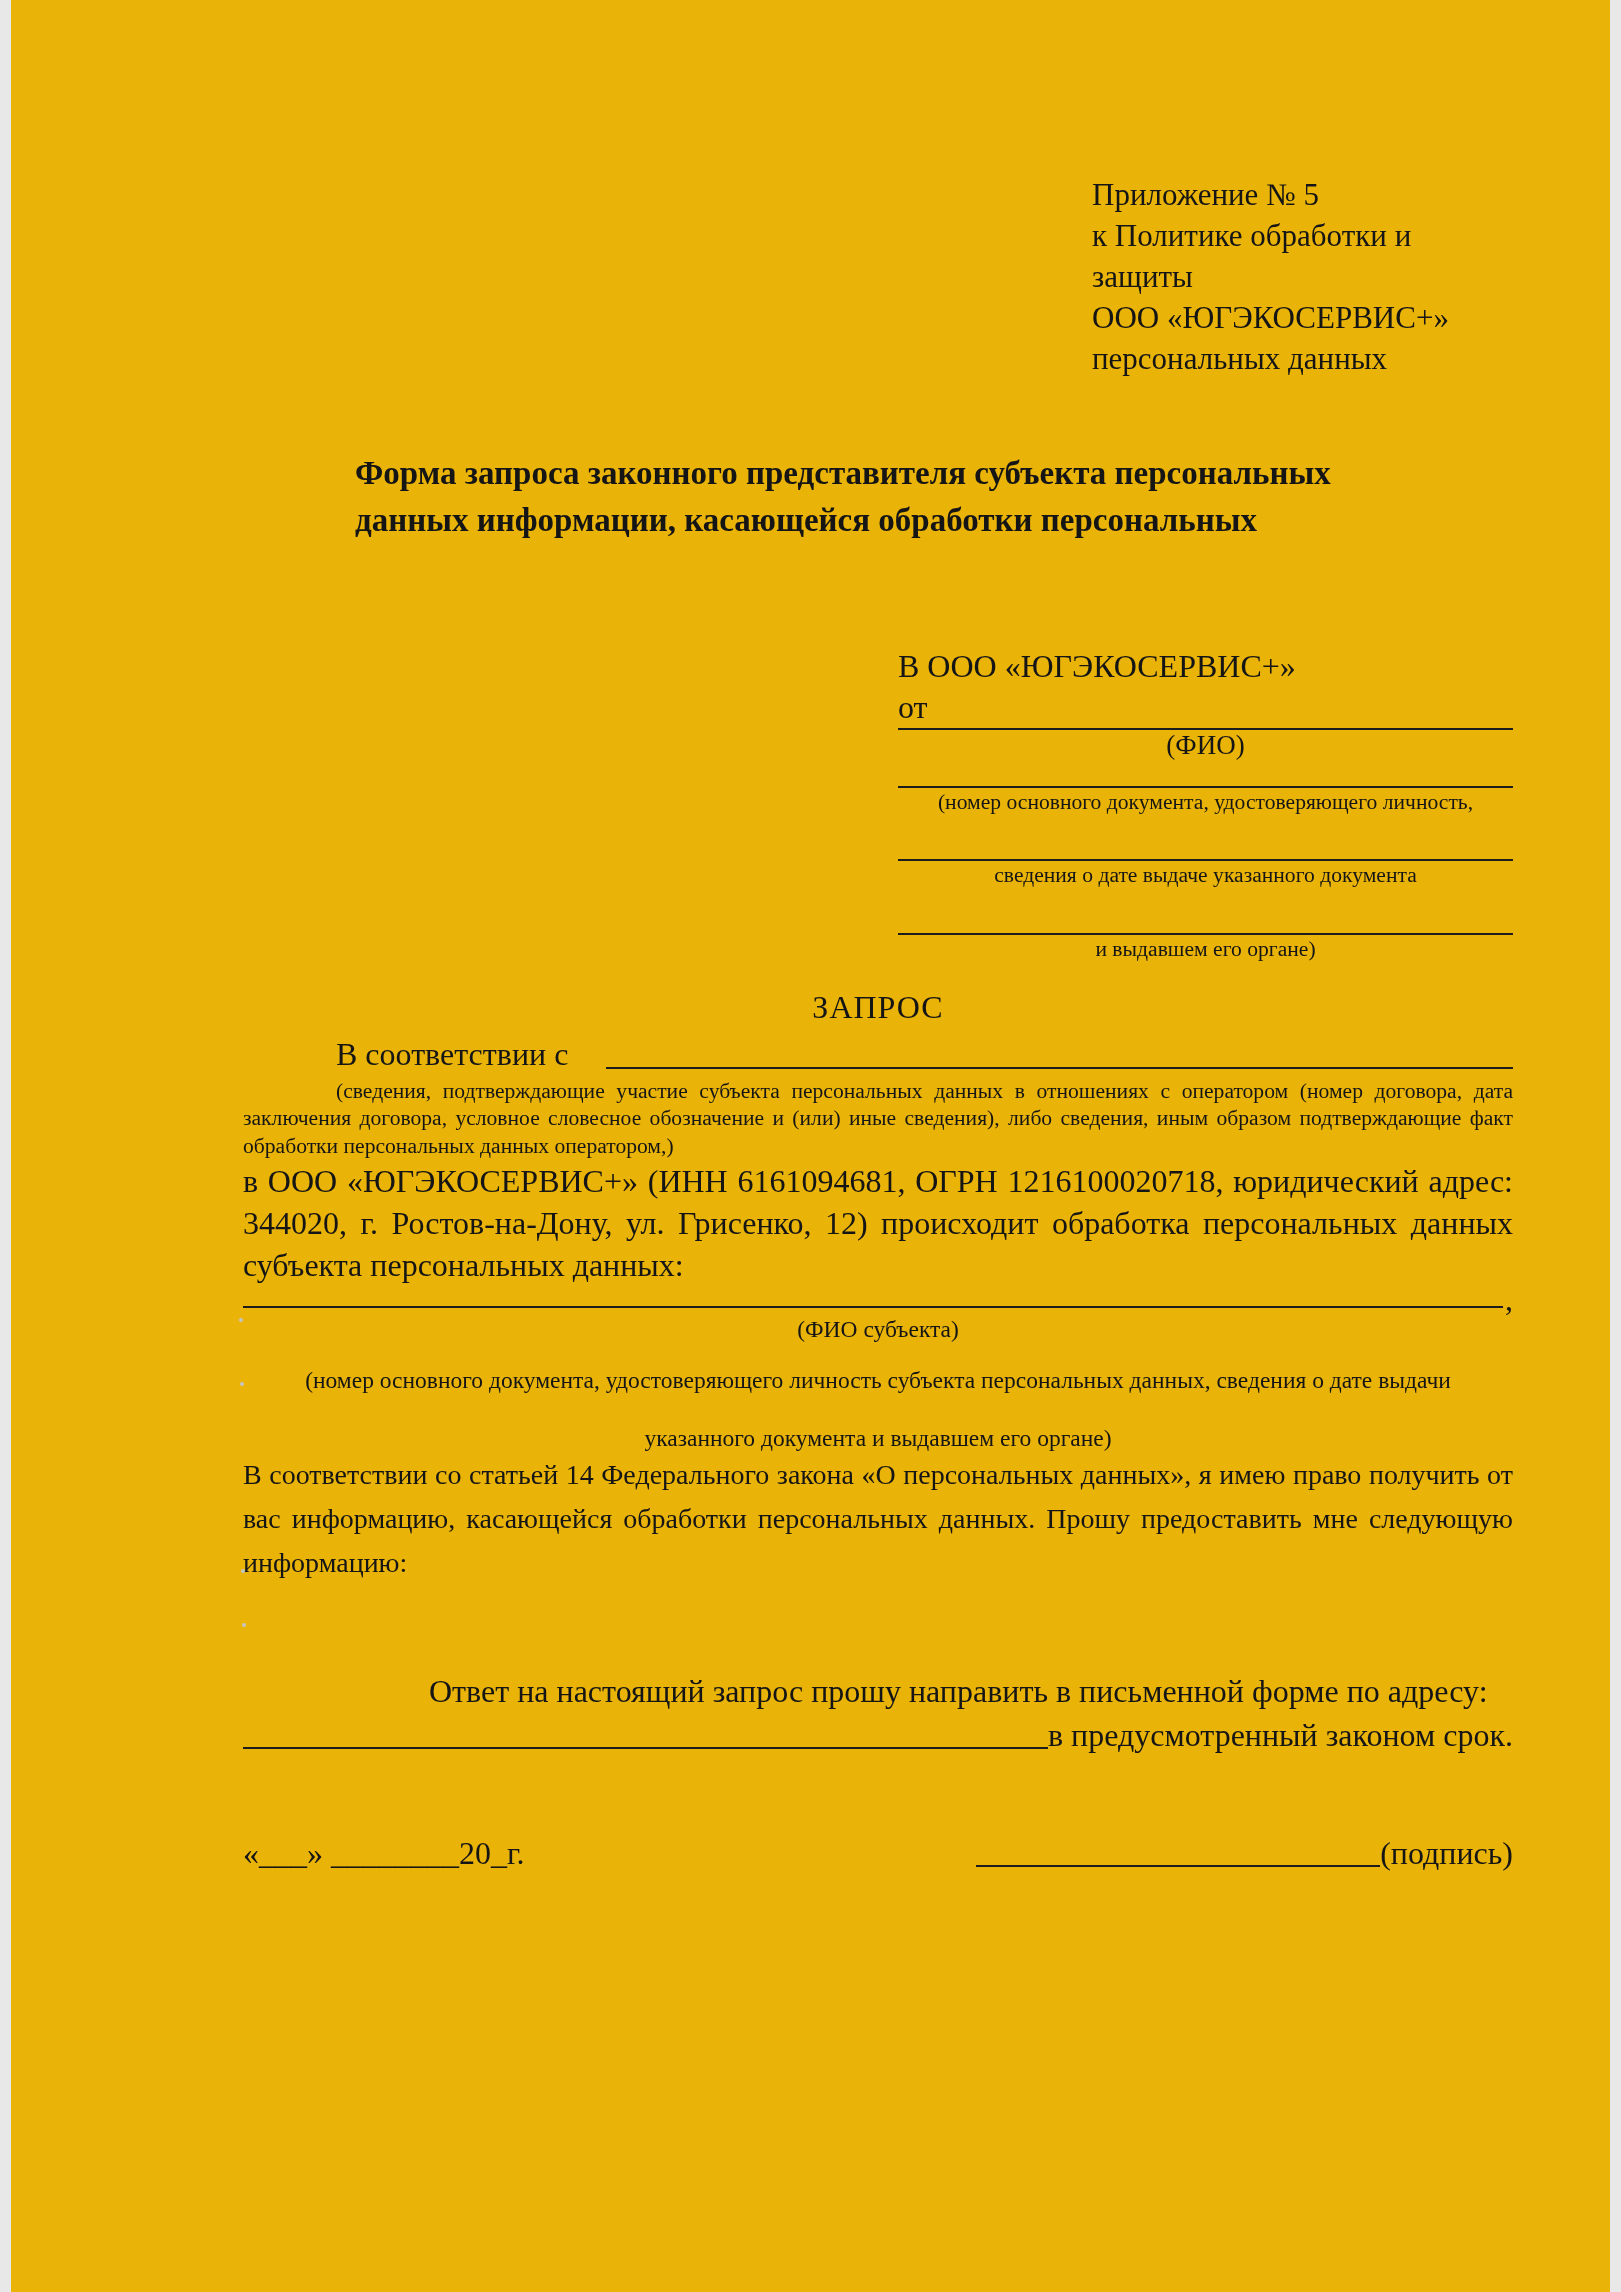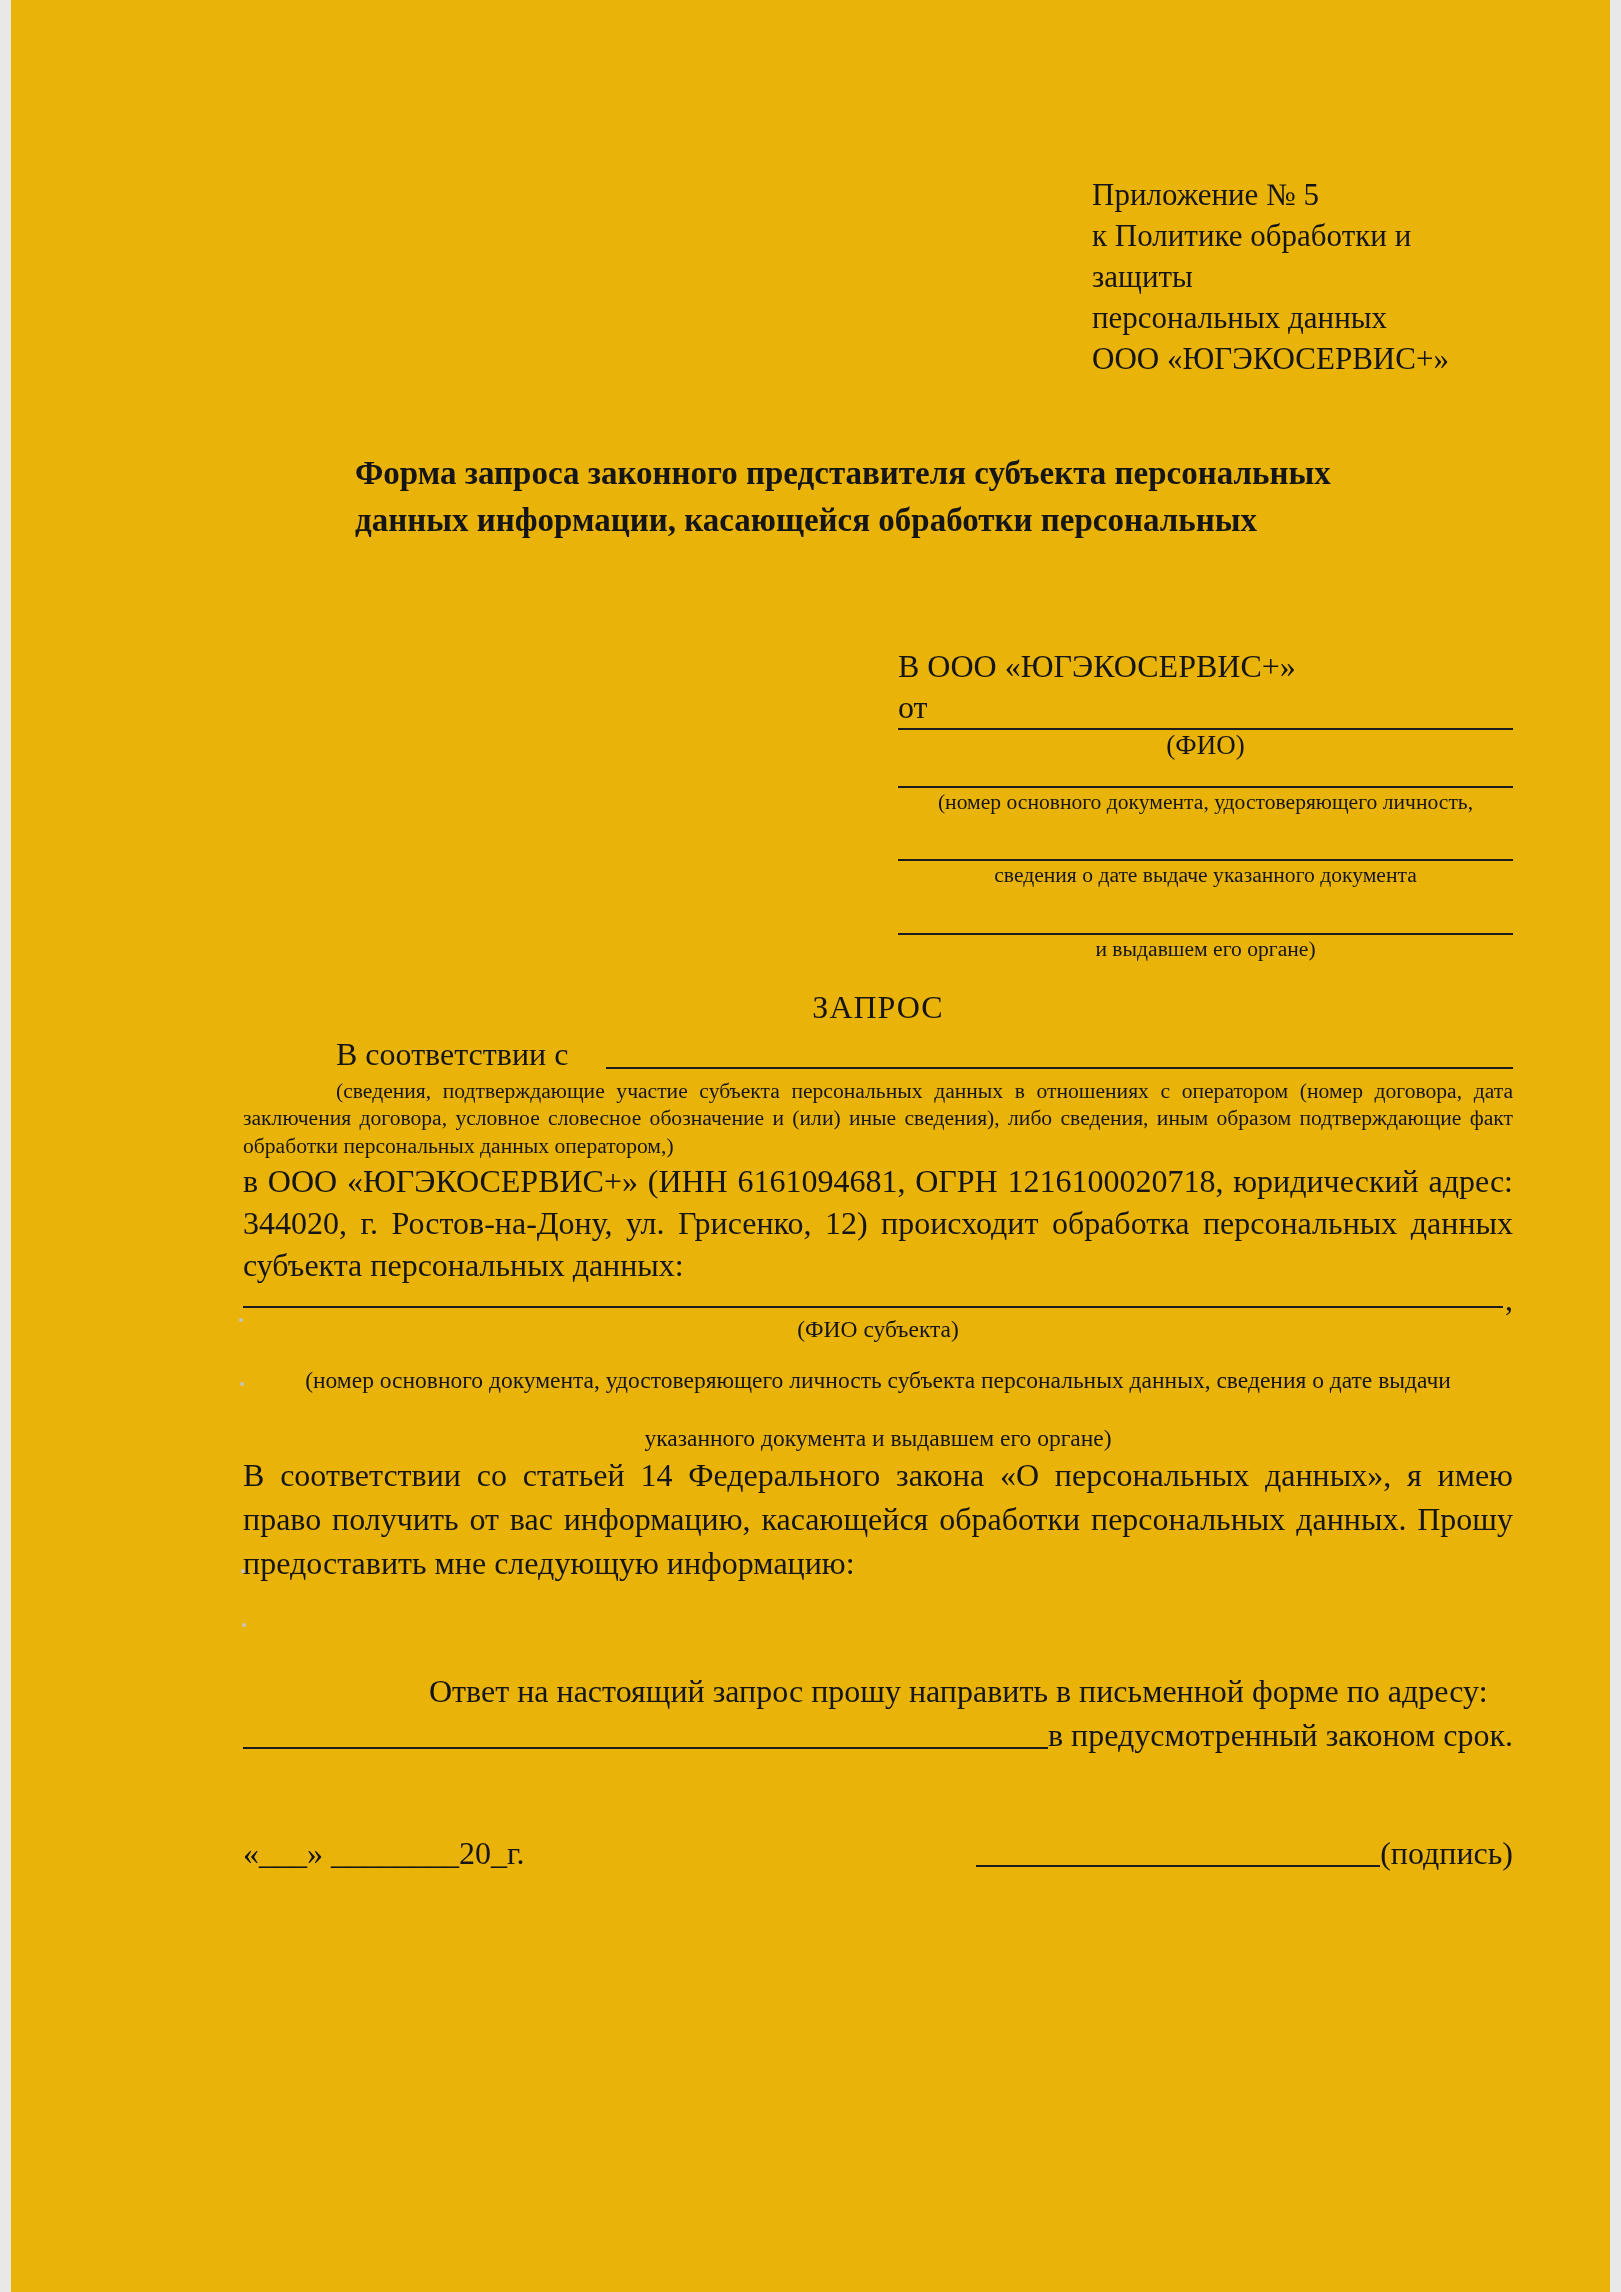--- a/index.html
+++ b/index.html
@@ -36,21 +36,21 @@
   .small-par{margin-top:2px;font-size:21.6px;line-height:27.4px;text-align:justify;text-indent:93px;}
   .op-par{font-size:32px;line-height:42px;text-align:justify;}
 
   .subject-row{display:flex;height:29px;font-size:32px;}
   .subject-row .comma{align-self:flex-end;line-height:1;padding-left:2px;}
 
   .cap-c{font-size:23.5px;line-height:29px;text-align:center;}
   .cap-doc1{margin-top:21.6px;}
   .cap-doc2{margin-top:29px;}
 
-  .statement{font-size:32px;line-height:44px;text-align:justify;}
+  .statement{font-size:28px;line-height:44px;text-align:justify;}
 
   .reply1{margin-top:84px;margin-left:186px;font-size:32px;line-height:44px;}
   .reply2{display:flex;font-size:32px;line-height:44px;}
   .reply2 .fill{margin-bottom:7.8px;}
   .reply2 span.txt{white-space:nowrap;}
 
   .sig-row{display:flex;justify-content:space-between;margin-top:74px;font-size:32px;line-height:44px;}
   .sig-right{display:flex;}
   .sig-line{width:404px;border-bottom:2.9px solid #1c1c1c;align-self:flex-end;margin-bottom:7.8px;}
 
@@ -58,22 +58,22 @@
 </style>
 </head>
 <body>
 
 <div class="page">
   <div class="content">
 
     <div class="hdr">
       <div>Приложение № 5</div>
       <div>к Политике обработки и защиты</div>
+      <div>ООО «ЮГЭКОСЕРВИС+»</div>
       <div>персональных данных</div>
-      <div>ООО «ЮГЭКОСЕРВИС+»</div>
     </div>
 
     <div class="title">
       <div>Форма запроса законного представителя субъекта персональных</div>
       <div>данных информации, касающейся обработки персональных</div>
     </div>
 
     <div class="addr">
       <div>В ООО «ЮГЭКОСЕРВИС+»</div>
       <div>от</div>

